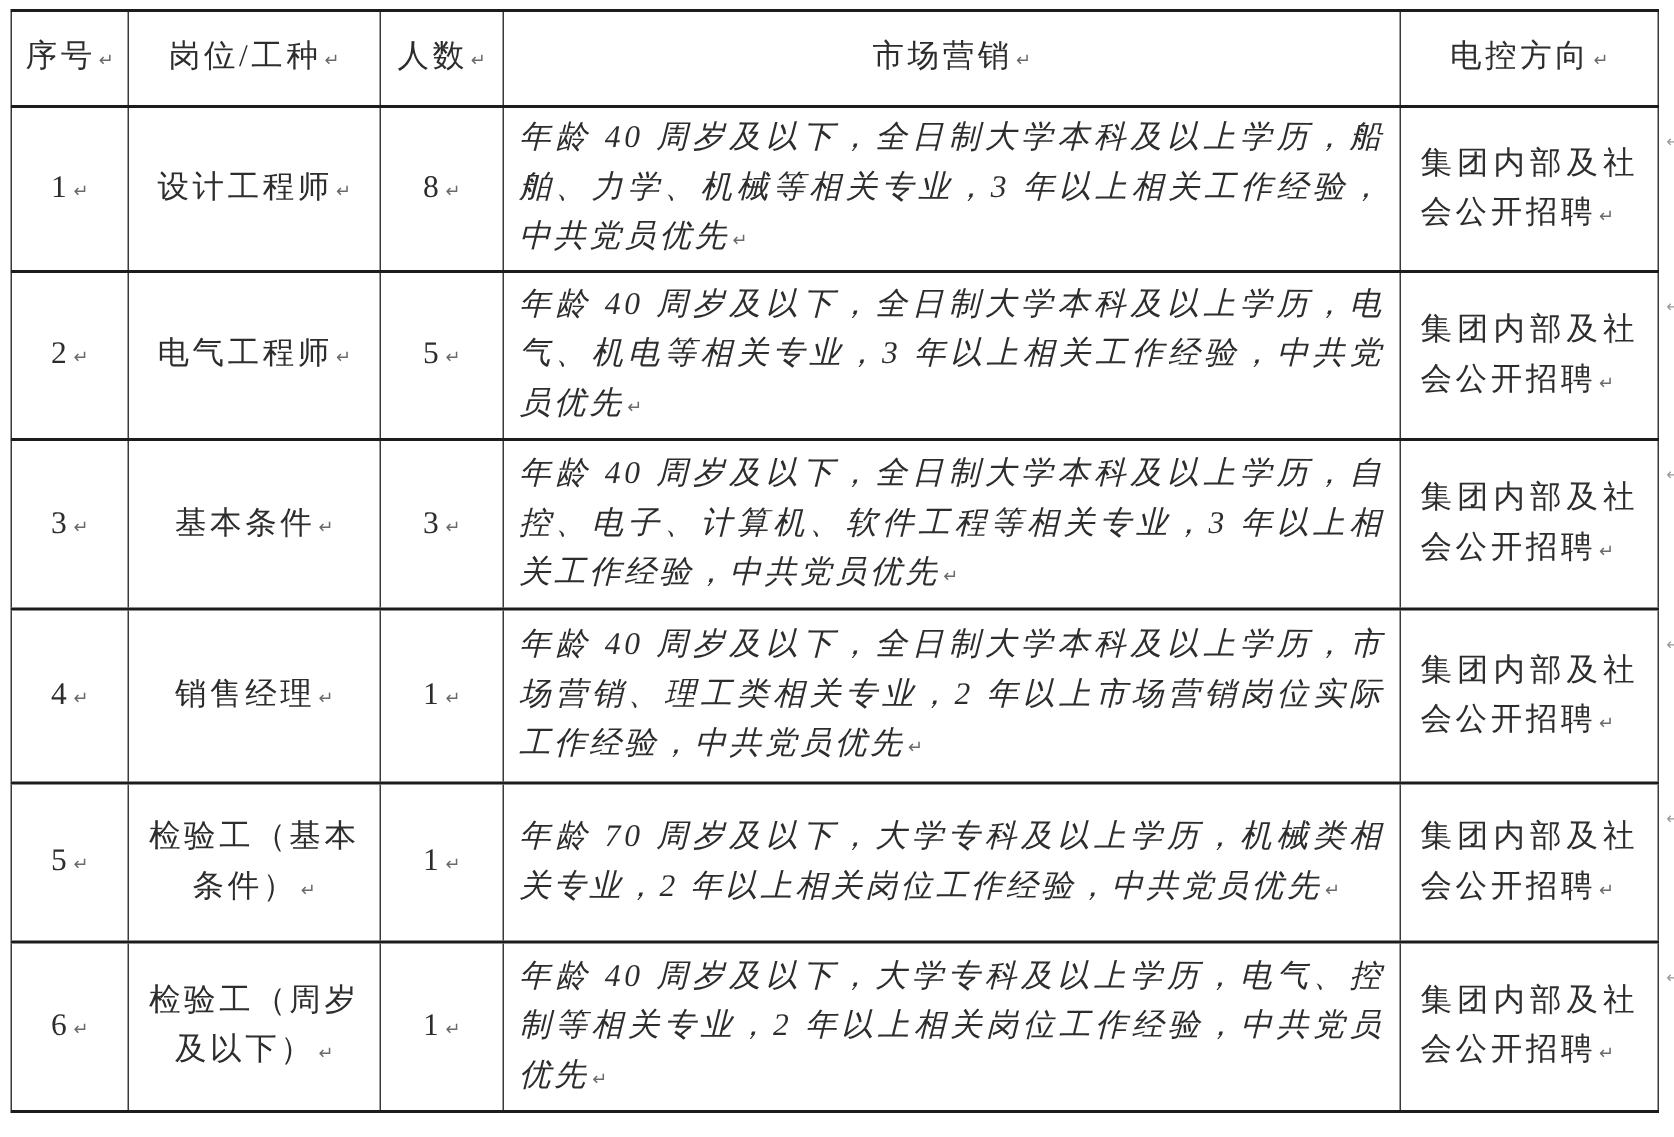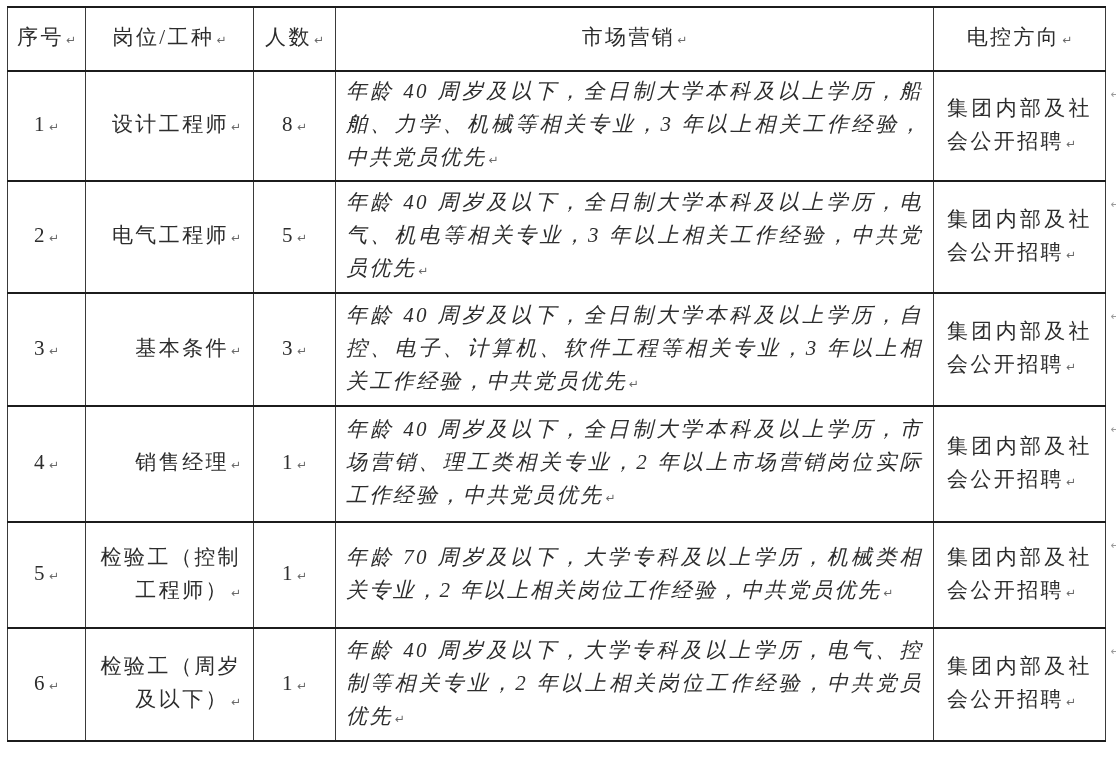--- a/index.html
+++ b/index.html
@@ -48,21 +48,21 @@
   thead tr { height: 64px; }
   tr.r0 { height: 110px; }
   tr.r1 { height: 112px; }
   tr.r2 { height: 113px; }
   tr.r3 { height: 116px; }
   tr.r4 { height: 106px; }
   tr.r5 { height: 113px; }
 
   th { text-align: center; }
   td.c-no, td.c-cnt { text-align: center; }
-  td.c-pos { text-align: right; padding: 4px 12px; }
+  td.c-pos { text-align: center; padding: 4px 12px; }
   td.c-req { text-align: justify; padding: 2px 10px; font-style: italic; }
   td.c-src { text-align: justify; padding: 2px 13px; position: relative; }
 
   
   .pm {
     font-family: "DejaVu Sans", sans-serif;
     font-size: 12px;
     color: #6a6a6a;
     letter-spacing: 0;
     margin-left: 2px;
@@ -123,21 +123,21 @@
       </tr>
       <tr class="r3">
         <td class="c-no"><span>4</span><span class="pm">↵</span></td>
         <td class="c-pos"><span>销售经理</span><span class="pm">↵</span></td>
         <td class="c-cnt"><span>1</span><span class="pm">↵</span></td>
         <td class="c-req"><span>年龄 40 周岁及以下，全日制大学本科及以上学历，市场营销、理工类相关专业，2 年以上市场营销岗位实际工作经验，中共党员优先</span><span class="pm">↵</span></td>
         <td class="c-src"><span>集团内部及社会公开招聘</span><span class="pm">↵</span><span class="rem">↵</span></td>
       </tr>
       <tr class="r4">
         <td class="c-no"><span>5</span><span class="pm">↵</span></td>
-        <td class="c-pos"><span>检验工（控制工程师）</span><span class="pm">↵</span></td>
+        <td class="c-pos"><span>检验工（基本条件）</span><span class="pm">↵</span></td>
         <td class="c-cnt"><span>1</span><span class="pm">↵</span></td>
         <td class="c-req"><span>年龄 70 周岁及以下，大学专科及以上学历，机械类相关专业，2 年以上相关岗位工作经验，中共党员优先</span><span class="pm">↵</span></td>
         <td class="c-src"><span>集团内部及社会公开招聘</span><span class="pm">↵</span><span class="rem">↵</span></td>
       </tr>
       <tr class="r5">
         <td class="c-no"><span>6</span><span class="pm">↵</span></td>
         <td class="c-pos"><span>检验工（周岁及以下）</span><span class="pm">↵</span></td>
         <td class="c-cnt"><span>1</span><span class="pm">↵</span></td>
         <td class="c-req"><span>年龄 40 周岁及以下，大学专科及以上学历，电气、控制等相关专业，2 年以上相关岗位工作经验，中共党员优先</span><span class="pm">↵</span></td>
         <td class="c-src"><span>集团内部及社会公开招聘</span><span class="pm">↵</span><span class="rem">↵</span></td>

